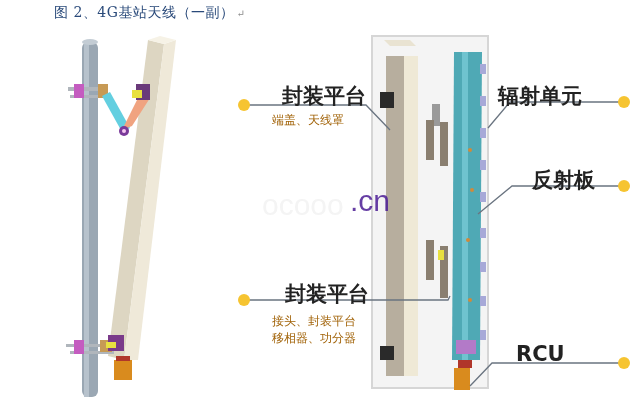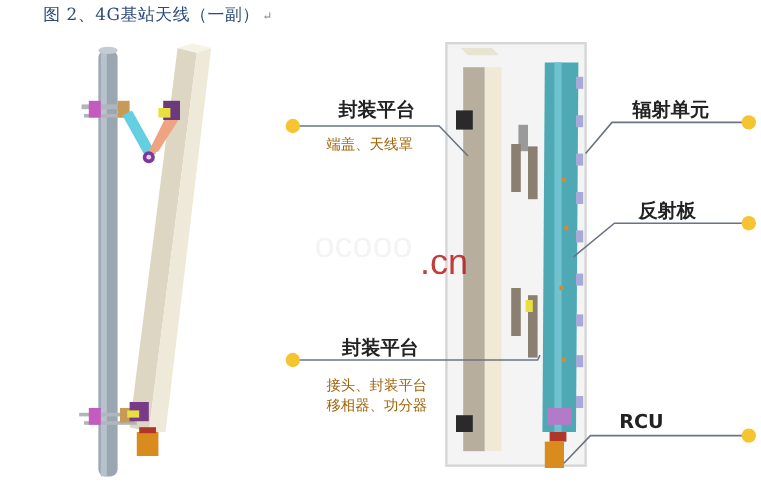--- a/index.html
+++ b/index.html
@@ -1,22 +1,22 @@
 <!DOCTYPE html>
 <html><head>
 <meta charset="utf-8">
 <style>
   html,body{margin:0;padding:0;background:#ffffff;}
   body{width:634px;height:410px;position:relative;overflow:hidden;font-family:"DejaVu Sans","Liberation Sans",sans-serif;}
-  .caption{position:absolute;left:36px;top:4px;font-family:"DejaVu Serif","Liberation Serif",serif;font-size:14px;color:#2a4a7a;letter-spacing:0.5px;white-space:nowrap;}
+  .caption{position:absolute;left:54px;top:4px;font-family:"DejaVu Serif","Liberation Serif",serif;font-size:14px;color:#2a4a7a;letter-spacing:0.5px;white-space:nowrap;}
   .caption .ret{font-size:10px;color:#888;margin-left:2px;}
   svg.art{position:absolute;left:0;top:0;}
-  .lbl-title{position:absolute;font-weight:bold;font-size:16px;color:#222;white-space:nowrap;}
+  .lbl-title{position:absolute;font-weight:bold;font-size:21px;color:#222;white-space:nowrap;}
   .lbl-sub{position:absolute;font-size:12px;color:#a16207;line-height:16px;white-space:nowrap;}
-  .wm{position:absolute;left:350px;top:202px;font-size:30px;color:#b91c1c;font-family:"Liberation Sans",sans-serif;opacity:0.85;}
+  .wm{position:absolute;left:350px;top:184px;font-size:30px;color:#4c1d95;font-family:"Liberation Sans",sans-serif;opacity:0.85;}
   .wm-faint{position:absolute;left:262px;top:188px;font-size:30px;color:#f4f4f4;font-family:"Liberation Sans",sans-serif;}
 </style>
 </head>
 <body>
 
 <div class="caption">
   <span>图 2、4G基站天线（一副）</span><span class="ret">↵</span>
 </div>
 
 <svg class="art" width="634" height="410" viewBox="0 0 634 410">
@@ -115,15 +115,15 @@
 <div class="wm-faint">ocooo</div>
 <div class="wm">.cn</div>
 
 <div class="lbl-title" style="left:282px;top:82px;">封装平台</div>
 <div class="lbl-sub" style="left:272px;top:112px;">端盖、天线罩</div>
 
 <div class="lbl-title" style="left:285px;top:280px;">封装平台</div>
 <div class="lbl-sub" style="left:272px;top:313px;">接头、封装平台</div>
 <div class="lbl-sub" style="left:272px;top:330px;">移相器、功分器</div>
 
-<div class="lbl-title" style="left:527px;top:82px;text-align:right;">辐射单元</div>
+<div class="lbl-title" style="left:498px;top:82px;text-align:right;">辐射单元</div>
 <div class="lbl-title" style="left:532px;top:166px;">反射板</div>
 <div class="lbl-title" style="left:516px;top:342px;">RCU</div>
 
 </body></html>

